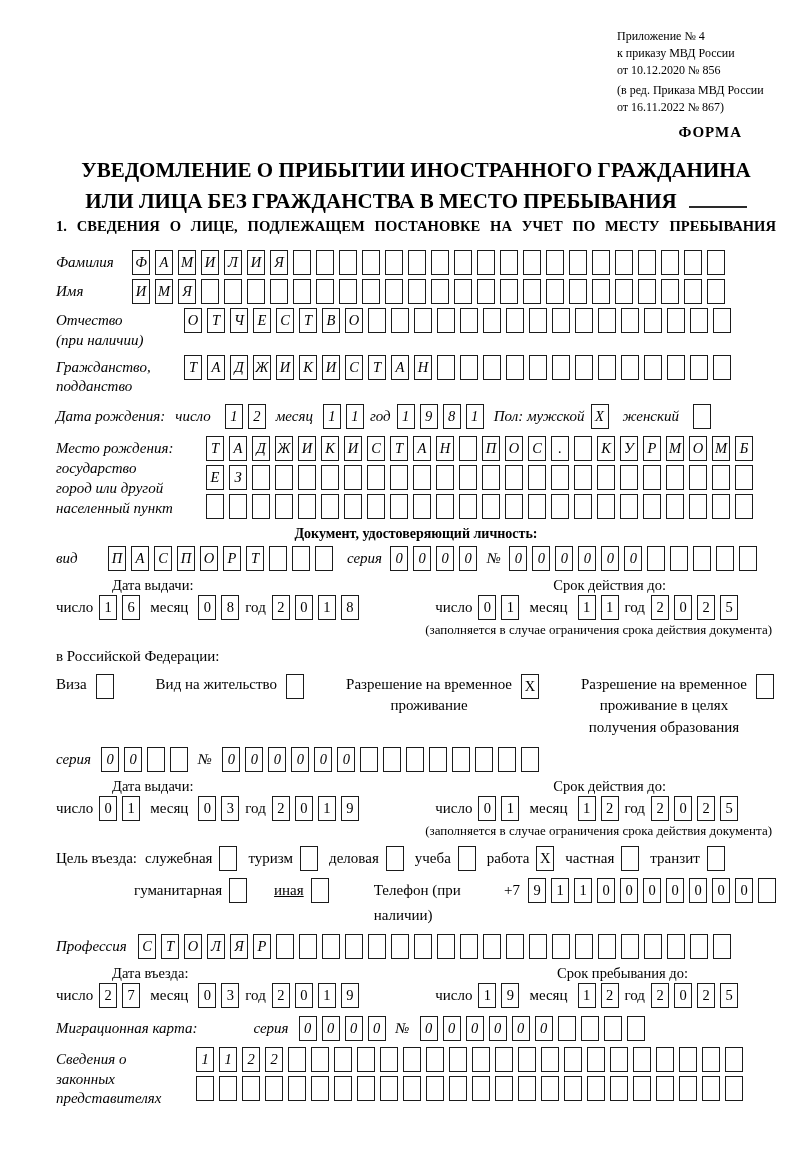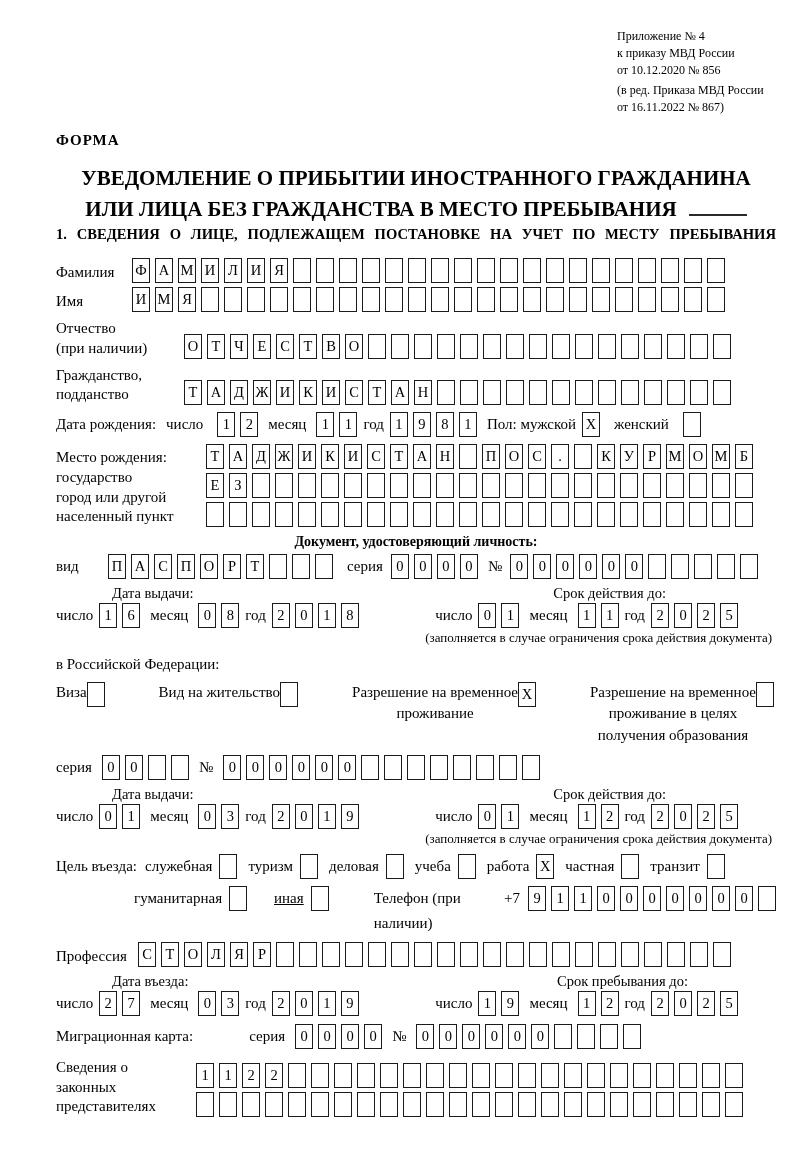--- a/index.html
+++ b/index.html
@@ -4,45 +4,45 @@
 <style>
   * { margin:0; padding:0; box-sizing:border-box; }
   html,body { background:#fff; }
   .page {
     width:800px; height:1163px; background:#ffffff; color:#000;
     font-family:"Liberation Serif", serif; font-size:15px;
     padding:28px 24px 0 56px; position:relative; overflow:hidden;
   }
   .appendix { margin-left:561px; font-size:12px; line-height:1.4; }
   .appendix .amend { margin-top:4px; }
-  .forma { text-align:left; padding-right:34px; font-weight:bold; font-size:15px; letter-spacing:1px; margin-top:16px; }
+  .forma { text-align:right; padding-right:34px; font-weight:bold; font-size:15px; letter-spacing:1px; margin-top:8px; }
   .title { text-align:center; font-weight:bold; font-size:21px; line-height:1.5; margin-top:14px; }
   .blank-line { display:inline-block; width:58px; border-bottom:2px solid #2a2a2a; height:13px; margin-left:12px; }
   .sec-heading { font-weight:bold; font-size:14.6px; text-align:justify; text-align-last:justify; }
-  .frow { display:flex; align-items:flex-end; margin-top:4px; }
+  .frow { display:flex; align-items:flex-start; margin-top:4px;font-style:italic; }
   .flabel { flex-shrink:0; line-height:1.32; padding-top:3px; }
   .w74 { width:76px; } .w125 { width:128px; } .w150 { width:150px; } .w140 { width:140px; }
   .cells { display:flex; gap:5px; flex-wrap:nowrap; }
   .cell {
     width:18px; height:25px; border:1.7px solid #1b1b1b; flex-shrink:0;
     text-align:center; font-size:14.5px; line-height:22px; background:#fff;
   }
   .stack > div { margin-bottom:4px; } .stack > div:last-child { margin-bottom:0; }
   .ilbl { line-height:25px; white-space:nowrap; }
   .gap6 { margin-left:6px; } .gap10 { margin-left:10px; } .gap14 { margin-left:14px; }
   .doc-heading { text-align:center; font-weight:bold; font-size:14px; margin-top:7px; }
   .dlabels { display:flex; margin-top:6px; font-size:14.5px; }
   .dl1 { margin-left:56px; } .dl2 { margin-left:auto; margin-right:110px; }
   .dl2b { margin-left:auto; margin-right:88px; }
   .daterow { display:flex; justify-content:space-between; padding-right:38px; margin-top:1px; }
   .dgroup { display:flex; align-items:center; }
   .note { text-align:right; font-size:13px; margin-top:2px; padding-right:4px; }
   .intro { margin-top:8px; line-height:1.45; }
   .cbrow { display:flex; justify-content:space-between; margin-top:6px; padding-right:2px; }
-  .cbgroup { display:flex; align-items:flex-start; }
+  .cbgroup { display:flex; align-items:flex-start; gap:9px; }
   .cblabel { line-height:1.42; } .tcenter { text-align:center; }
   .optrow { display:flex; align-items:flex-start; margin-top:7px; }
   .opt { display:flex; align-items:flex-start; gap:7px; margin-right:11px; }
   .opt:last-child { margin-right:0; }
   .ind78 { margin-left:78px; }
   .phone-lbl { margin-left:34px; line-height:25px; }
   .plus7 { margin-left:28px; line-height:25px; margin-right:8px; }
   .mc-series { margin-left:56px; }
 </style>
 </head>

